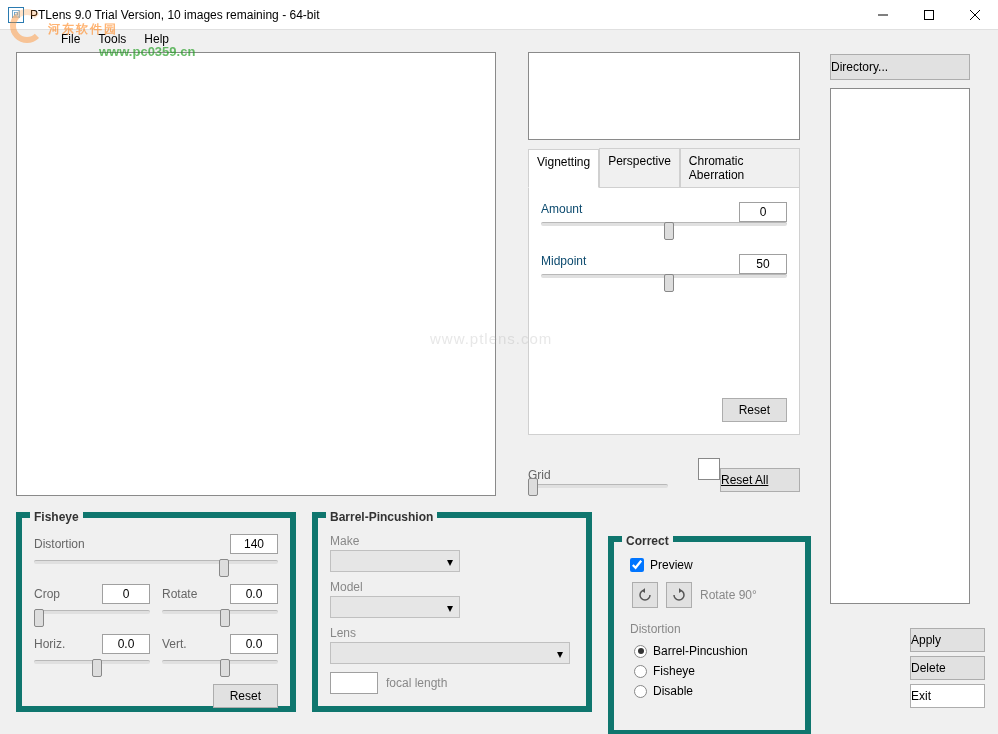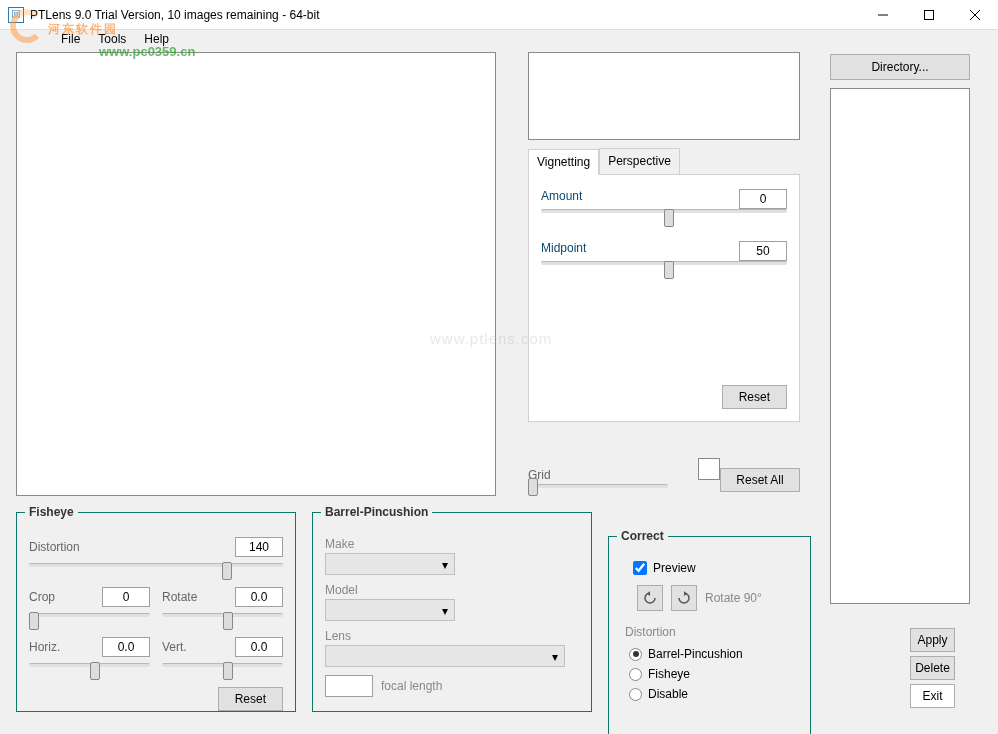--- a/index.html
+++ b/index.html
@@ -30,34 +30,34 @@
 .tab.active { background: #fff; border: 1px solid #d0d0d0; border-bottom: 1px solid #fff; z-index: 2; top: 1px; text-align: center; }
 .tabbody { background: #fff; border: 1px solid #d0d0d0; height: 248px; padding: 14px 12px; position: relative; }
 
 .row { margin-bottom: 6px; }
 .row label { display: inline-block; width: 60px; color: #0c4a6e; }
 .num-input { width: 48px; height: 20px; border: 1px solid #a0a0a0; background: #fff; text-align: center; float: right; }
 .slider-wrap { margin-top: 6px; margin-bottom: 16px; position: relative; height: 16px; }
 .slider-track { height: 4px; background: #e0e0e0; border-top: 1px solid #b8b8b8; border-radius: 2px; margin-top: 6px; }
 .slider-thumb { width: 10px; height: 18px; background: #ddd; border: 1px solid #888; border-radius: 2px; position: absolute; top: 0; }
 
-.btn { padding: 4px 16px; background: #e1e1e1; border: 1px solid #adadad; cursor: pointer; text-align: center; display: inline-block; }
+.btn { padding: 4px 16px; background: #e1e1e1; border: 1px solid #adadad; cursor: pointer; display: inline-block; }
 
 .reset-in-tab { position: absolute; bottom: 12px; right: 12px; }
 
 
 .grid-area { position: absolute; left: 512px; top: 416px; width: 272px; height: 32px; }
 .grid-area .lbl { position: absolute; left: 0; top: 0; color: #666; }
 .grid-track { position: absolute; left: 0; top: 16px; width: 140px; height: 4px; background: #e0e0e0; border-top: 1px solid #b8b8b8; border-radius: 2px; }
 .grid-thumb { position: absolute; left: 0; top: 10px; width: 10px; height: 18px; background: #ddd; border: 1px solid #888; border-radius: 2px; }
 .grid-swatch { position: absolute; right: 80px; top: -10px; width: 22px; height: 22px; border: 1px solid #888; background: #fff; }
-.resetall { position: absolute; right: 0; top: 0; width: 80px; padding: 4px 0; }
-
-
-.group { position: absolute; border: 1px solid #0f766e; background: #f0f0f0; padding: 24px 12px 12px; }
+.resetall { position: absolute; right: 0; top: 0; width: 80px; padding: 4px 0; text-decoration: underline; }
+
+
+.group { position: absolute; border: 6px solid #0f766e; background: #f0f0f0; padding: 16px 12px 12px; }
 .group-title { position: absolute; top: -8px; left: 8px; background: #f0f0f0; padding: 0 4px; font-weight: bold; color: #333; }
 
 .fisheye { left: 0; top: 460px; width: 280px; height: 200px; }
 .barrel { left: 296px; top: 460px; width: 280px; height: 200px; }
 .correct { left: 592px; top: 484px; width: 203px; height: 200px; }
 
 .field-row { display: flex; align-items: center; margin-bottom: 4px; }
 .field-row .flabel { width: 60px; color: #666; }
 .field-row .fnum { width: 48px; height: 20px; border: 1px solid #a0a0a0; text-align: center; margin-left: auto; background: #fff;}
 .two-col { display: flex; gap: 12px; align-items: center; }
@@ -66,35 +66,35 @@
 .mini-slider { position: relative; height: 16px; margin-bottom: 8px; }
 .mini-track { height: 4px; background: #e0e0e0; border-top: 1px solid #b8b8b8; border-radius: 2px; margin-top: 6px; }
 .mini-thumb { width: 10px; height: 18px; background: #ddd; border: 1px solid #888; border-radius: 2px; position: absolute; top: -1px; }
 
 .select { width: 100%; height: 22px; background: #e6e6e6; border: 1px solid #c0c0c0; margin-top: 2px; margin-bottom: 8px; position: relative; }
 .select .arrow { position: absolute; right: 6px; top: 4px; }
 .select.wide { width: 240px; }
 .focal-row { display: flex; align-items: center; gap: 8px; }
 .focal-row input { width: 48px; height: 22px; border: 1px solid #a0a0a0; background: #fff; }
 
-.check-row { display: flex; align-items: center; gap: 6px; margin-bottom: 10px; margin-left: 12px; }
+.check-row { display: flex; align-items: center; gap: 6px; margin-bottom: 10px; margin-left: 4px; }
 .check-row input { width: 14px; height: 14px; }
 .icon-btn { width: 26px; height: 26px; background: #e1e1e1; border: 1px solid #adadad; display: inline-flex; align-items: center; justify-content: center; cursor: pointer; margin-right: 2px; }
-.rotate-row { display: flex; align-items: center; gap: 6px; margin-left: 16px; margin-bottom: 14px; }
+.rotate-row { display: flex; align-items: center; gap: 6px; margin-left: 6px; margin-bottom: 14px; }
 
 .radio-col { margin-left: 8px; }
 .radio-row { display: flex; align-items: center; gap: 6px; margin-bottom: 6px; }
 .radio-row .rad { width: 13px; height: 13px; border: 1px solid #888; border-radius: 50%; background: #fff; display: inline-flex; align-items: center; justify-content: center; }
 .radio-row .rad.checked::after { content: ""; width: 6px; height: 6px; background: #333; border-radius: 50%; }
 
 
 .dir-btn { position: absolute; left: 814px; top: 2px; width: 140px; padding: 5px 0; }
 .filelist { position: absolute; left: 814px; top: 36px; width: 140px; height: 516px; background: #fff; border: 1px solid #8a8a8a; }
 .rbtn-col { position: absolute; left: 894px; top: 576px; width: 60px; display: flex; flex-direction: column; gap: 4px; }
-.rbtn-col .btn { width: 45px; padding: 4px 0; }
+.rbtn-col .btn { width: 75px; padding: 4px 0; }
 .rbtn-col .exit { background: #fff; }
 
 
 .wm1 { position: absolute; left: 10px; top: 8px; font-size: 28px; font-weight: bold; color: rgba(255,140,40,0.65); letter-spacing: 2px; z-index: 50; pointer-events: none; }
 .wm1 .ring { display: inline-block; width: 34px; height: 34px; border: 6px solid rgba(255,140,40,0.45); border-radius: 50%; vertical-align: middle; margin-right: 4px; border-right-color: transparent; border-top-color: rgba(255,140,40,0.25);}
 .wm1-sub { position: absolute; left: 68px; top: 44px; font-size: 13px; color: rgba(40,160,40,0.7); font-weight: bold; z-index: 50; pointer-events: none; margin-left: 31px; }
 .wm2 { position: absolute; left: 430px; top: 330px; font-size: 15px; color: rgba(160,160,160,0.25); letter-spacing: 1px; z-index: 50; pointer-events: none; }
 
 .dimmed { color: #888; }
 </style>
@@ -136,20 +136,21 @@
 
 <div class="workspace">
 
   <div class="preview-large"></div>
   <div class="preview-small"></div>
 
   <div class="tabctrl">
     <div class="tabs">
       <div class="tab active">Vignetting</div>
       <div class="tab">Perspective</div>
+      <div class="tab">Chromatic Aberration</div>
     </div>
     <div class="tabbody">
       <div class="row">
         <label>Amount</label>
         <input class="num-input" value="0" style="">
       </div>
       <div class="slider-wrap">
         <div class="slider-track"></div>
           <div class="slider-thumb" style="left:50%"></div>
       </div>

